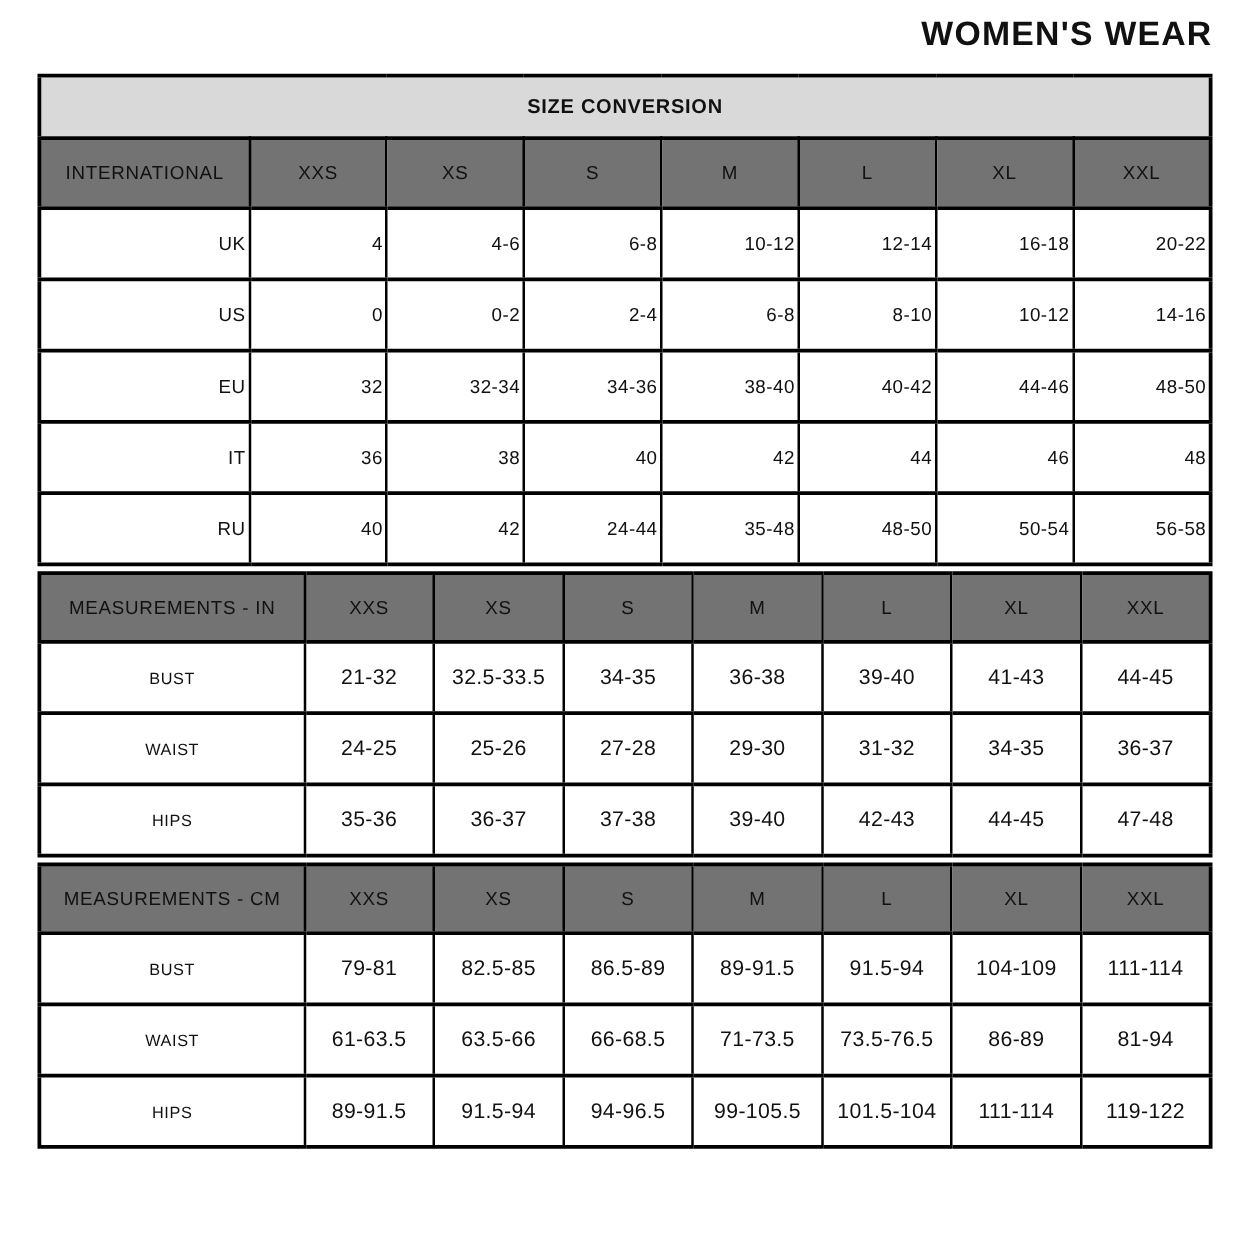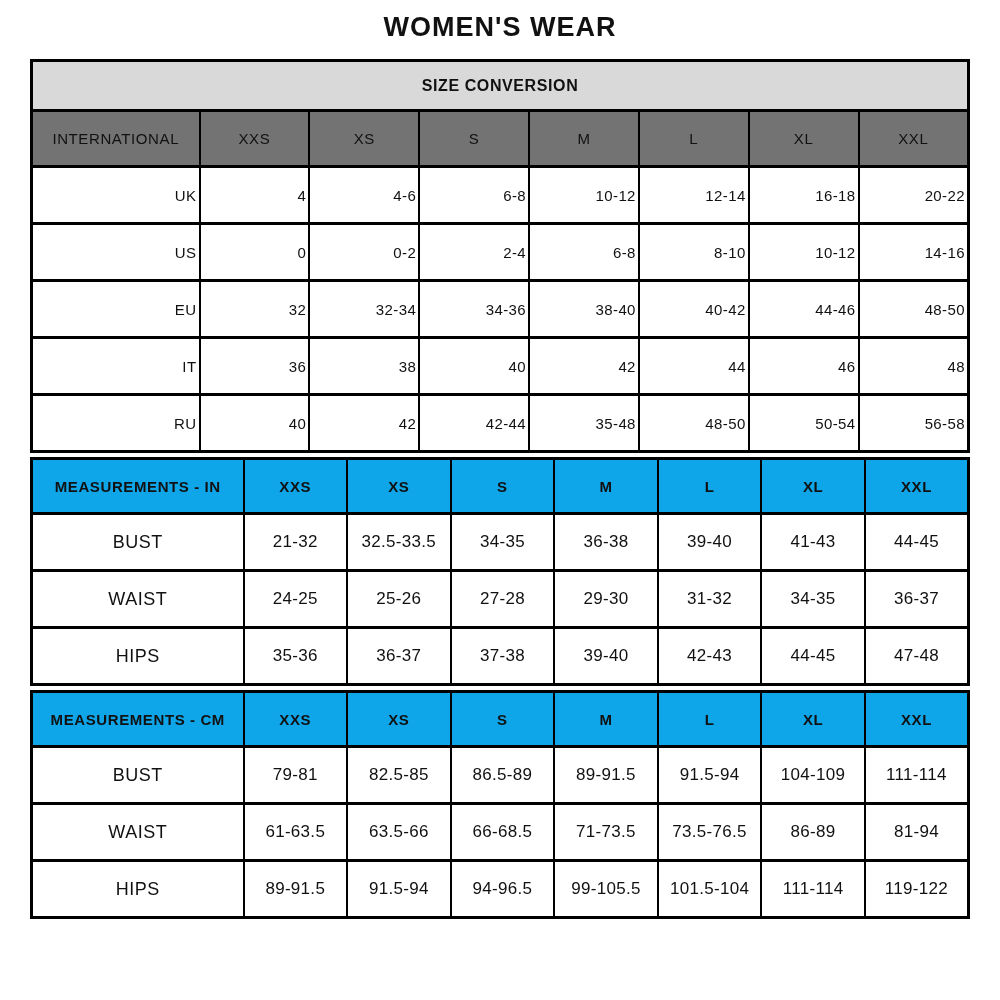--- a/index.html
+++ b/index.html
@@ -7,21 +7,21 @@
     margin: 0;
     background: #ffffff;
     color: #111111;
     font-family: "Liberation Sans", sans-serif;
   }
   body { width: 1000px; height: 1000px; }
   .page { padding: 12px 30px 0 30px; }
 
   h1.title {
     margin: 0 0 16px 0;
-    text-align: center;
+    text-align: right;
     font-size: 27px;
     font-weight: 700;
     letter-spacing: 1px;
   }
 
   table {
     width: 940px;
     table-layout: fixed;
     border-collapse: collapse;
     border: 3px solid #000;
@@ -56,27 +56,27 @@
   .conv tbody th, .conv tbody td {
     font-size: 15px;
     letter-spacing: 0.4px;
     text-align: right;
   }
   .conv col.label-col { width: 168px; }
 
   
   .meas thead tr { height: 55px; }
   .meas thead th {
-    background: #0ea5e9;
-    font-weight: 700;
+    background: #737373;
+    font-weight: 400;
     font-size: 15px;
     letter-spacing: 0.6px;
   }
   .meas tbody tr { height: 57px; }
-  .meas tbody th { font-size: 18px; letter-spacing: 0.5px; }
+  .meas tbody th { font-size: 13px; letter-spacing: 0.5px; }
   .meas tbody td { font-size: 17px; letter-spacing: 0.3px; }
   .meas col.label-col { width: 212px; }
 </style>
 </head>
 <body>
 
 <div class="page">
 
   <h1 class="title">WOMEN'S WEAR</h1>
 
@@ -138,21 +138,21 @@
           <td>40</td>
           <td>42</td>
           <td>44</td>
           <td>46</td>
           <td>48</td>
         </tr>
         <tr>
           <th>RU</th>
           <td>40</td>
           <td>42</td>
-          <td>42-44</td>
+          <td>24-44</td>
           <td>35-48</td>
           <td>48-50</td>
           <td>50-54</td>
           <td>56-58</td>
         </tr>
       </tbody>
   </table>
 
   <table class="meas">
     <colgroup>

